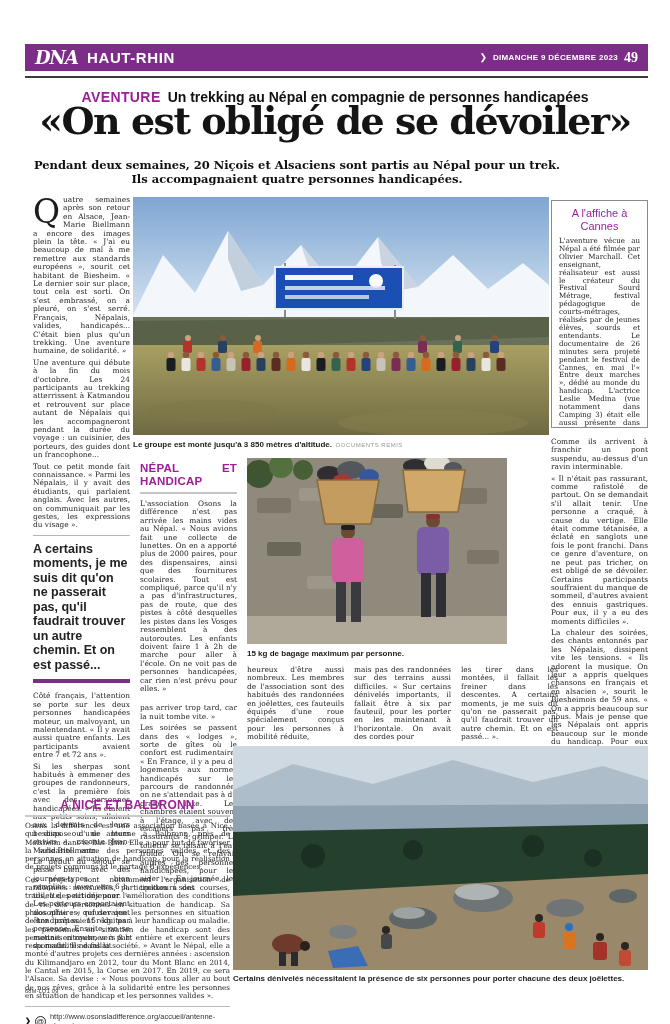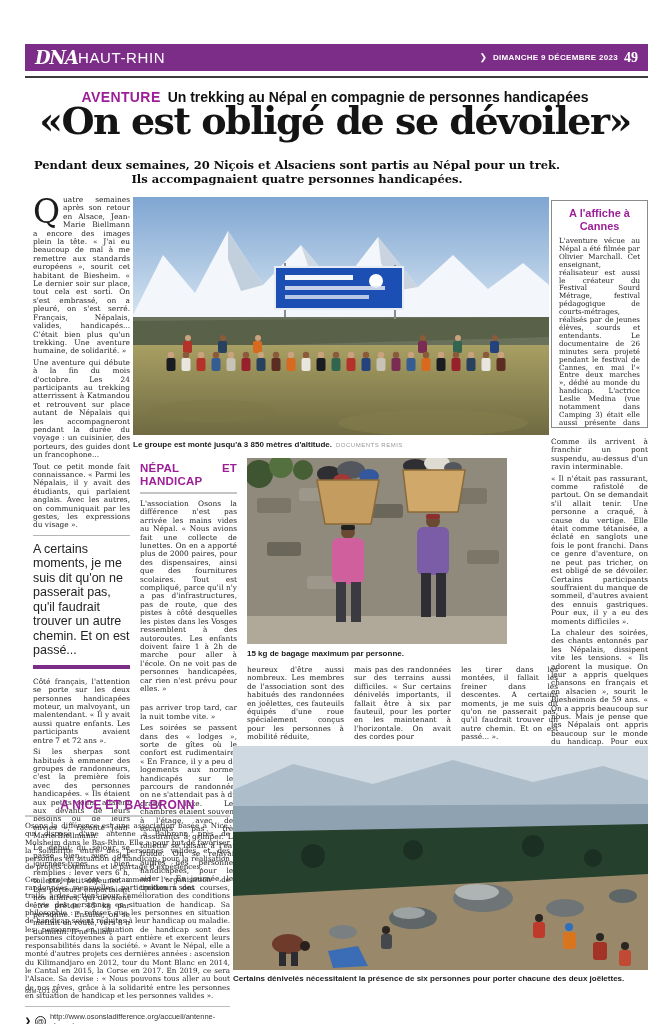--- a/index.html
+++ b/index.html
@@ -5,21 +5,21 @@
   :root{ --purple:#7c2d87; --hpurple:#9c1f98; }
   html,body{margin:0;padding:0;background:#d8d8d8;}
   .page{position:relative;width:670px;height:1024px;margin:0 auto;background:#fff;
         font-family:"DejaVu Serif",serif;overflow:hidden;outline:1px solid #c6c6c6;}
   .abs{position:absolute;}
 
   
   .mast-bar{left:25px;top:44px;width:623px;height:27px;background:var(--purple);color:#fff;
             display:flex;align-items:center;padding:0 10px;box-sizing:border-box;justify-content:space-between;}
   .logo{font-family:"DejaVu Serif",serif;font-weight:bold;font-style:italic;font-size:18px;letter-spacing:-1px;}
-  .section-title{font-family:"Liberation Sans",sans-serif;font-weight:normal;font-size:15px;letter-spacing:.6px;}
+  .section-title{font-family:"Liberation Sans",sans-serif;font-weight:bold;font-size:15px;letter-spacing:.6px;margin-left:9px;}
   .mast-right{margin-left:auto;display:flex;align-items:center;gap:6px;}
   .mast-chev{font-size:9px;line-height:9px;}
   .mast-date{font-family:"Liberation Sans",sans-serif;font-size:8px;font-weight:bold;letter-spacing:.3px;}
   .mast-page{font-family:Liberation Serif, serif;font-size:14px;font-weight:bold;}
   .mast-rule{left:25px;top:76px;width:623px;height:2px;background:#3c3c3c;}
 
   
   .kicker{left:0;top:89px;width:670px;text-align:center;font-family:"Liberation Sans",sans-serif;
           font-size:14px;font-weight:bold;color:#111;}
   .kicker .badge{color:var(--hpurple);margin-right:7px;letter-spacing:.4px;}
@@ -33,21 +33,21 @@
   .coltext p{margin:0 0 3px 0;}
   .col1{left:33px;top:196px;width:97px;}
   .col2{left:140px;top:462px;width:97px;}
   .col3{left:247px;top:666px;width:97px;height:80px;overflow:hidden;}
   .col4{left:354px;top:666px;width:97px;height:80px;overflow:hidden;}
   .col5{left:461px;top:666px;width:97px;height:80px;overflow:hidden;}
   .col6{left:551px;top:438px;width:97px;}
   .dropcap{float:left;font-size:33px;line-height:27px;padding:2px 3px 0 0;color:#1c1c1c;}
   .hr-thin{height:1px;background:#b5b5b5;margin:5px 0 6px;}
   .pullquote{font-family:"Liberation Sans",sans-serif;font-size:12.5px;line-height:14.5px;
-             font-weight:normal;color:#222;text-align:left;margin:1px 0 0;}
+             font-weight:bold;color:#222;text-align:left;margin:1px 0 0;}
   .quote-bar{height:4px;background:var(--purple);margin:7px 0 9px;}
   .byline{text-align:right;font-family:"Liberation Sans",sans-serif;font-size:8px;color:#222;margin-top:4px;}
 
   
   .boxhead{font-family:"Liberation Sans",sans-serif;font-weight:800;font-size:11.5px;line-height:12.5px;
            color:var(--hpurple);letter-spacing:.2px;}
   .boxhead-rule{height:2px;background:#c4c4c4;margin:5px 0 6px;}
   .gap8{height:8px;}
 
   
@@ -58,21 +58,21 @@
   #photo2{left:247px;top:458px;width:260px;height:186px;}
   #caption2{left:247px;top:649px;width:260px;}
   #photo3{left:233px;top:746px;width:415px;height:224px;}
   #caption3{left:233px;top:974px;width:415px;}
   .caption{font-family:"Liberation Sans",sans-serif;font-weight:bold;font-size:8px;color:#1d1d1d;line-height:10px;}
   .credit{font-weight:normal;font-size:6px;color:#999;letter-spacing:.5px;margin-left:4px;}
 
   
   #cannes-box{left:551px;top:200px;width:97px;height:228px;border:1px solid #8a8a8a;box-sizing:border-box;
               padding:6px 7px;background:#fff;overflow:hidden;}
-  .cannes-title{font-family:"Liberation Sans",sans-serif;font-weight:700;font-size:11px;line-height:12.5px;
+  .cannes-title{font-family:"Liberation Sans",sans-serif;font-weight:400;font-size:11px;line-height:12.5px;
                 color:var(--hpurple);text-align:center;margin-bottom:5px;}
   .cannes-body{font-size:7.1px;line-height:7.9px;text-align:justify;color:#1c1c1c;}
 
   
   #nice-box{left:25px;top:798px;width:205px;}
   .nice-title{font-family:"Liberation Sans",sans-serif;font-weight:800;font-size:12px;color:var(--hpurple);letter-spacing:.2px;text-align:center;}
   .nice-rule{height:2px;background:#c9c9c9;margin:3px 0 5px;}
   .nice-body{font-size:7.2px;line-height:8.3px;text-align:justify;color:#222;}
   .nice-body p{margin:0 0 4px 0;}
   .link-rule{height:1px;background:#bbb;margin:6px 0 5px;}

